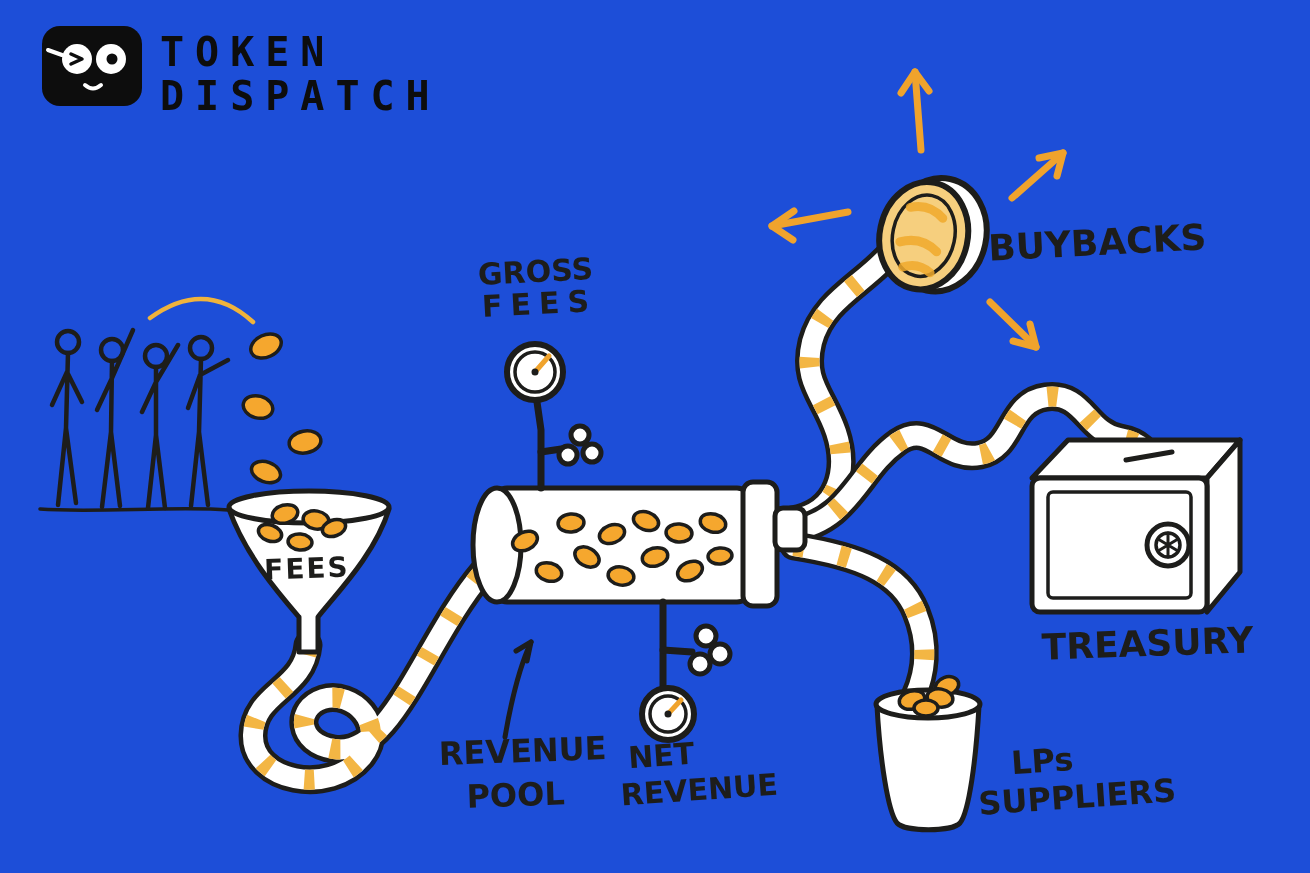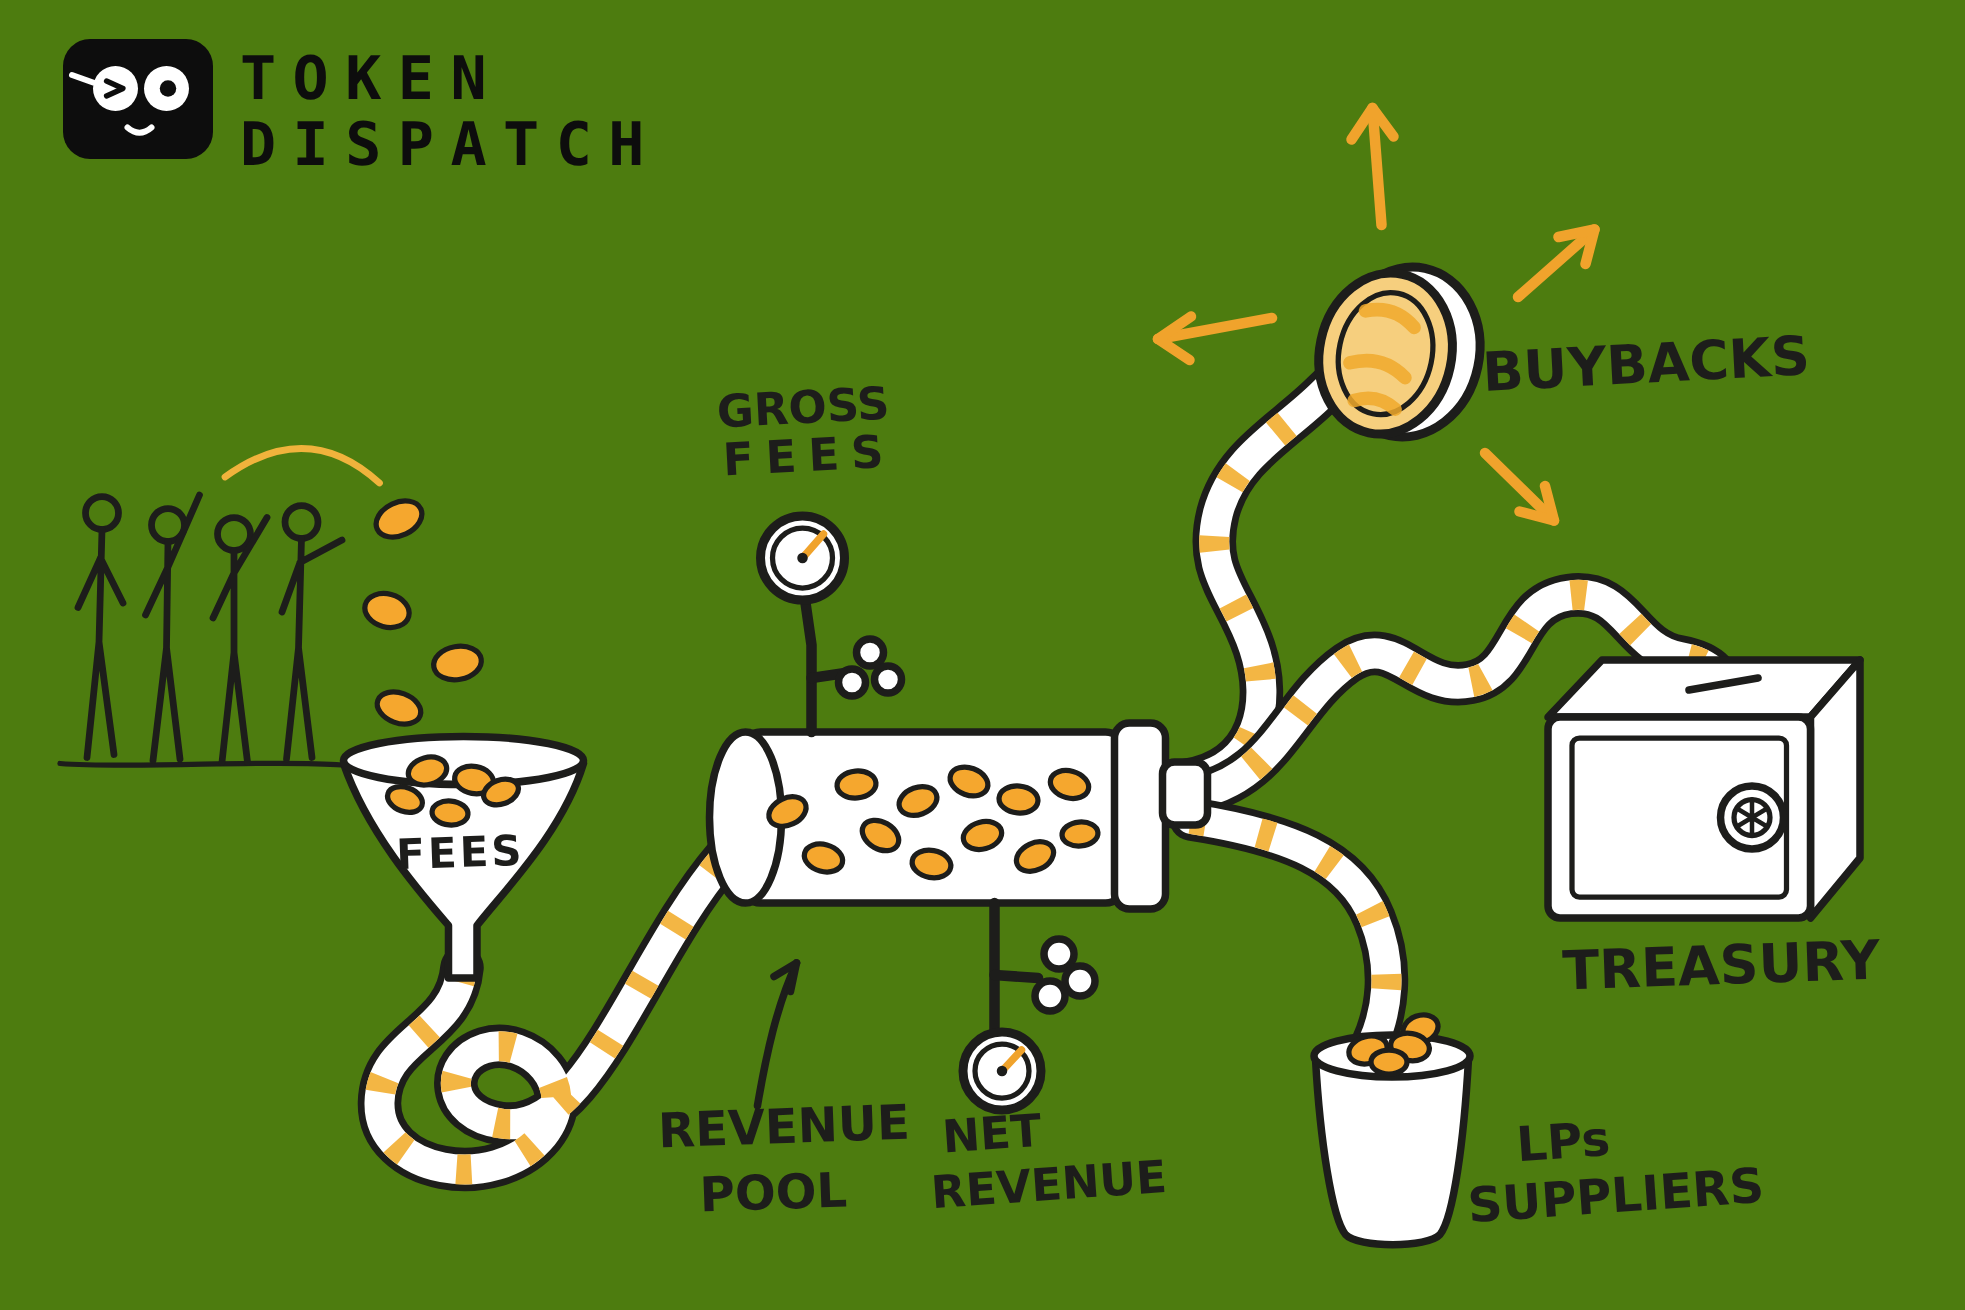--- a/index.html
+++ b/index.html
@@ -1,16 +1,16 @@
 <!DOCTYPE html>
 <html><head>
 <meta charset="utf-8">
 <style>
   html,body{margin:0;padding:0;background:#ffffff;}
-  .stage{position:relative;width:1310px;height:873px;background:#4d7c0f;overflow:hidden;}
+  .stage{position:relative;width:1310px;height:873px;background:#1d4ed8;overflow:hidden;}
   svg{display:block;}
   .ink{stroke:#1d1d1b;fill:none;stroke-linecap:round;stroke-linejoin:round;}
   .w4{stroke-width:4.5;}
   .w5{stroke-width:5;}
   .fillw{fill:#ffffff;}
   .coin{fill:#F5A72E;stroke:#1d1d1b;stroke-width:3.5;}
   .pipe-outline{stroke:#1d1d1b;stroke-width:29;fill:none;stroke-linecap:round;stroke-linejoin:round;}
   .pipe-inner{stroke:#ffffff;stroke-width:20;fill:none;stroke-linecap:round;stroke-linejoin:round;}
   .pipe-stripes{stroke:#F2B23A;stroke-width:20;fill:none;stroke-dasharray:10 36;stroke-linecap:butt;opacity:.95;}
   .label{font-family:"DejaVu Sans",sans-serif;font-weight:bold;fill:#1d1d1b;}

